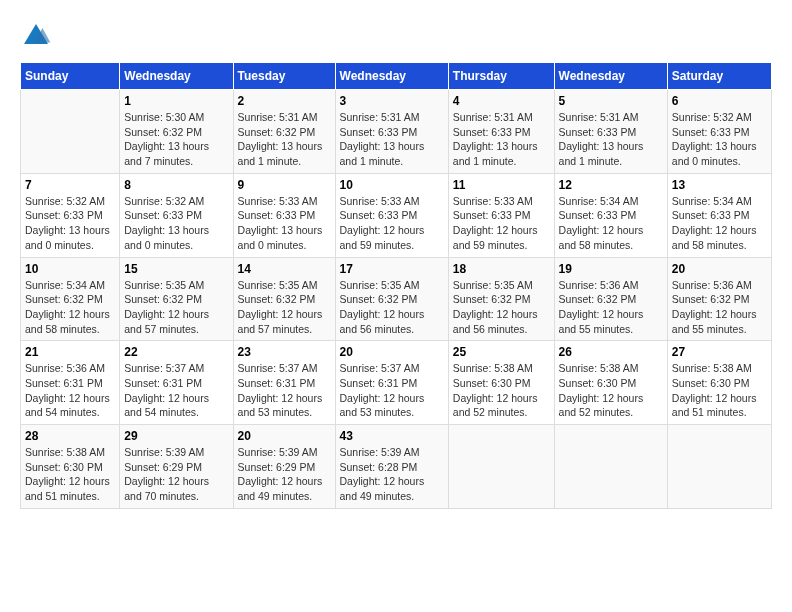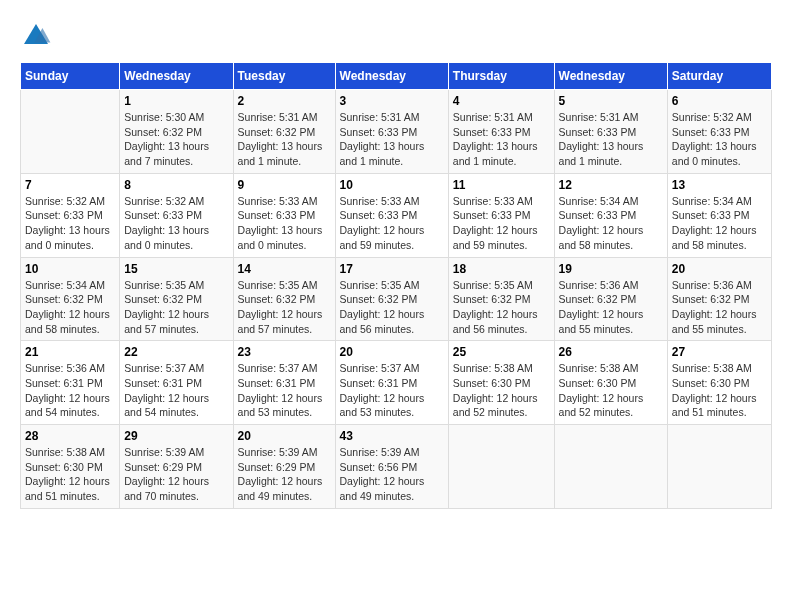--- a/index.html
+++ b/index.html
@@ -369,21 +369,21 @@
           <div class="day-info">
             <div>Sunrise: 5:39 AM</div>
             <div>Sunset: 6:29 PM</div>
             <div>Daylight: 12 hours and 49 minutes.</div>
           </div>
         </td>
         <td>
           <span class="day-num">43</span>
           <div class="day-info">
             <div>Sunrise: 5:39 AM</div>
-            <div>Sunset: 6:56 PM</div>
+            <div>Sunset: 6:28 PM</div>
             <div>Daylight: 12 hours and 49 minutes.</div>
           </div>
         </td>
         <td></td>
         <td></td>
         <td></td>
       </tr>
     </tbody>
 </table>
 

